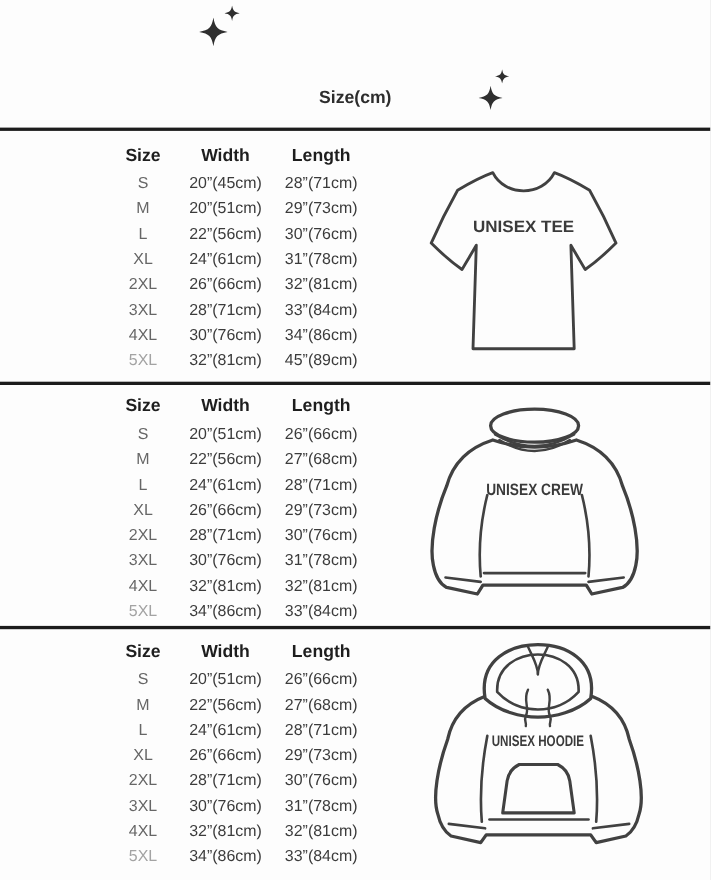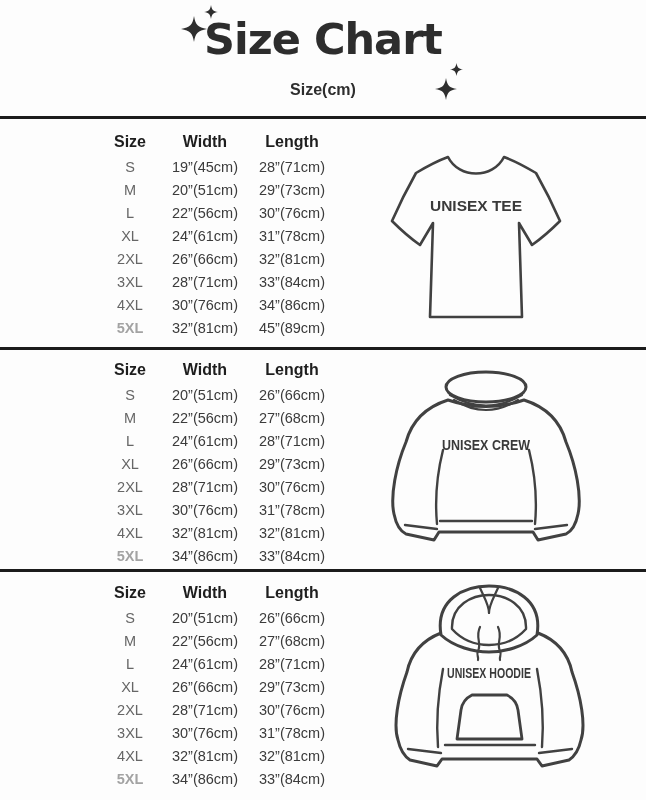--- a/index.html
+++ b/index.html
@@ -27,38 +27,37 @@
   #table-0{top:11px;}
   #table-1{top:8px;}
   #table-2{top:9px;}
   .tr{display:flex;align-items:center;height:23px;}
   .tr.head{height:27px;}
   .td{display:block;text-align:center;font-size:14.5px;white-space:nowrap;}
   .c-size{width:62px;color:#666666;}
   .c-width{width:88px;}
   .c-length{width:86px;}
   .head .td{font-weight:bold;font-size:16px;color:#1e1e1e;}
-  .tr.muted .c-size{color:#a3a3a3;font-weight:bold;}
+  .tr.muted .c-size{color:#a3a3a3;}
   .figure{position:absolute;}
   #fig-0{left:376px;top:26px;}
   #fig-1{left:369px;top:14px;}
   #fig-2{left:377px;top:7px;}
   .garment{stroke:#414141;fill:none;stroke-linejoin:round;stroke-linecap:round;}
   .garment-fill{fill:#fdfdfd;}
   .garment-label{
     font-family:"Liberation Sans","DejaVu Sans",sans-serif;
     font-weight:bold;fill:#3a3a3a;
   }
 </style>
 </head>
 <body>
 
 <div id="canvas">
 
-  <div class="page-title">Size Chart</div>
   <div class="page-subtitle">Size(cm)</div>
 
   <svg class="sparkle" style="left:181px;top:16px;" width="26" height="26" viewBox="0 0 24 24">
       <path fill="#2f2f2f" d="M12,0 C13.5,8.5 15.5,10.5 24,12 C15.5,13.5 13.5,15.5 12,24 C10.5,15.5 8.5,13.5 0,12 C8.5,10.5 10.5,8.5 12,0 Z"></path>
     </svg>
   <svg class="sparkle" style="left:204px;top:5px;" width="14" height="14" viewBox="0 0 24 24">
       <path fill="#2f2f2f" d="M12,0 C13.5,8.5 15.5,10.5 24,12 C15.5,13.5 13.5,15.5 12,24 C10.5,15.5 8.5,13.5 0,12 C8.5,10.5 10.5,8.5 12,0 Z"></path>
     </svg>
   <svg class="sparkle" style="left:450px;top:63px;" width="13" height="13" viewBox="0 0 24 24">
       <path fill="#2f2f2f" d="M12,0 C13.5,8.5 15.5,10.5 24,12 C15.5,13.5 13.5,15.5 12,24 C10.5,15.5 8.5,13.5 0,12 C8.5,10.5 10.5,8.5 12,0 Z"></path>
@@ -74,21 +73,21 @@
   <div class="section" id="section-0">
     <div class="table" id="table-0">
       <div class="tr head">
         <span class="td c-size">Size</span>
         <span class="td c-width">Width</span>
         <span class="td c-length">Length</span>
       </div>
       <div>
           <div class="tr">
       <span class="td c-size">S</span>
-      <span class="td c-width">19”(45cm)</span>
+      <span class="td c-width">20”(45cm)</span>
       <span class="td c-length">28”(71cm)</span>
     </div>
           <div class="tr">
       <span class="td c-size">M</span>
       <span class="td c-width">20”(51cm)</span>
       <span class="td c-length">29”(73cm)</span>
     </div>
           <div class="tr">
       <span class="td c-size">L</span>
       <span class="td c-width">22”(56cm)</span>

